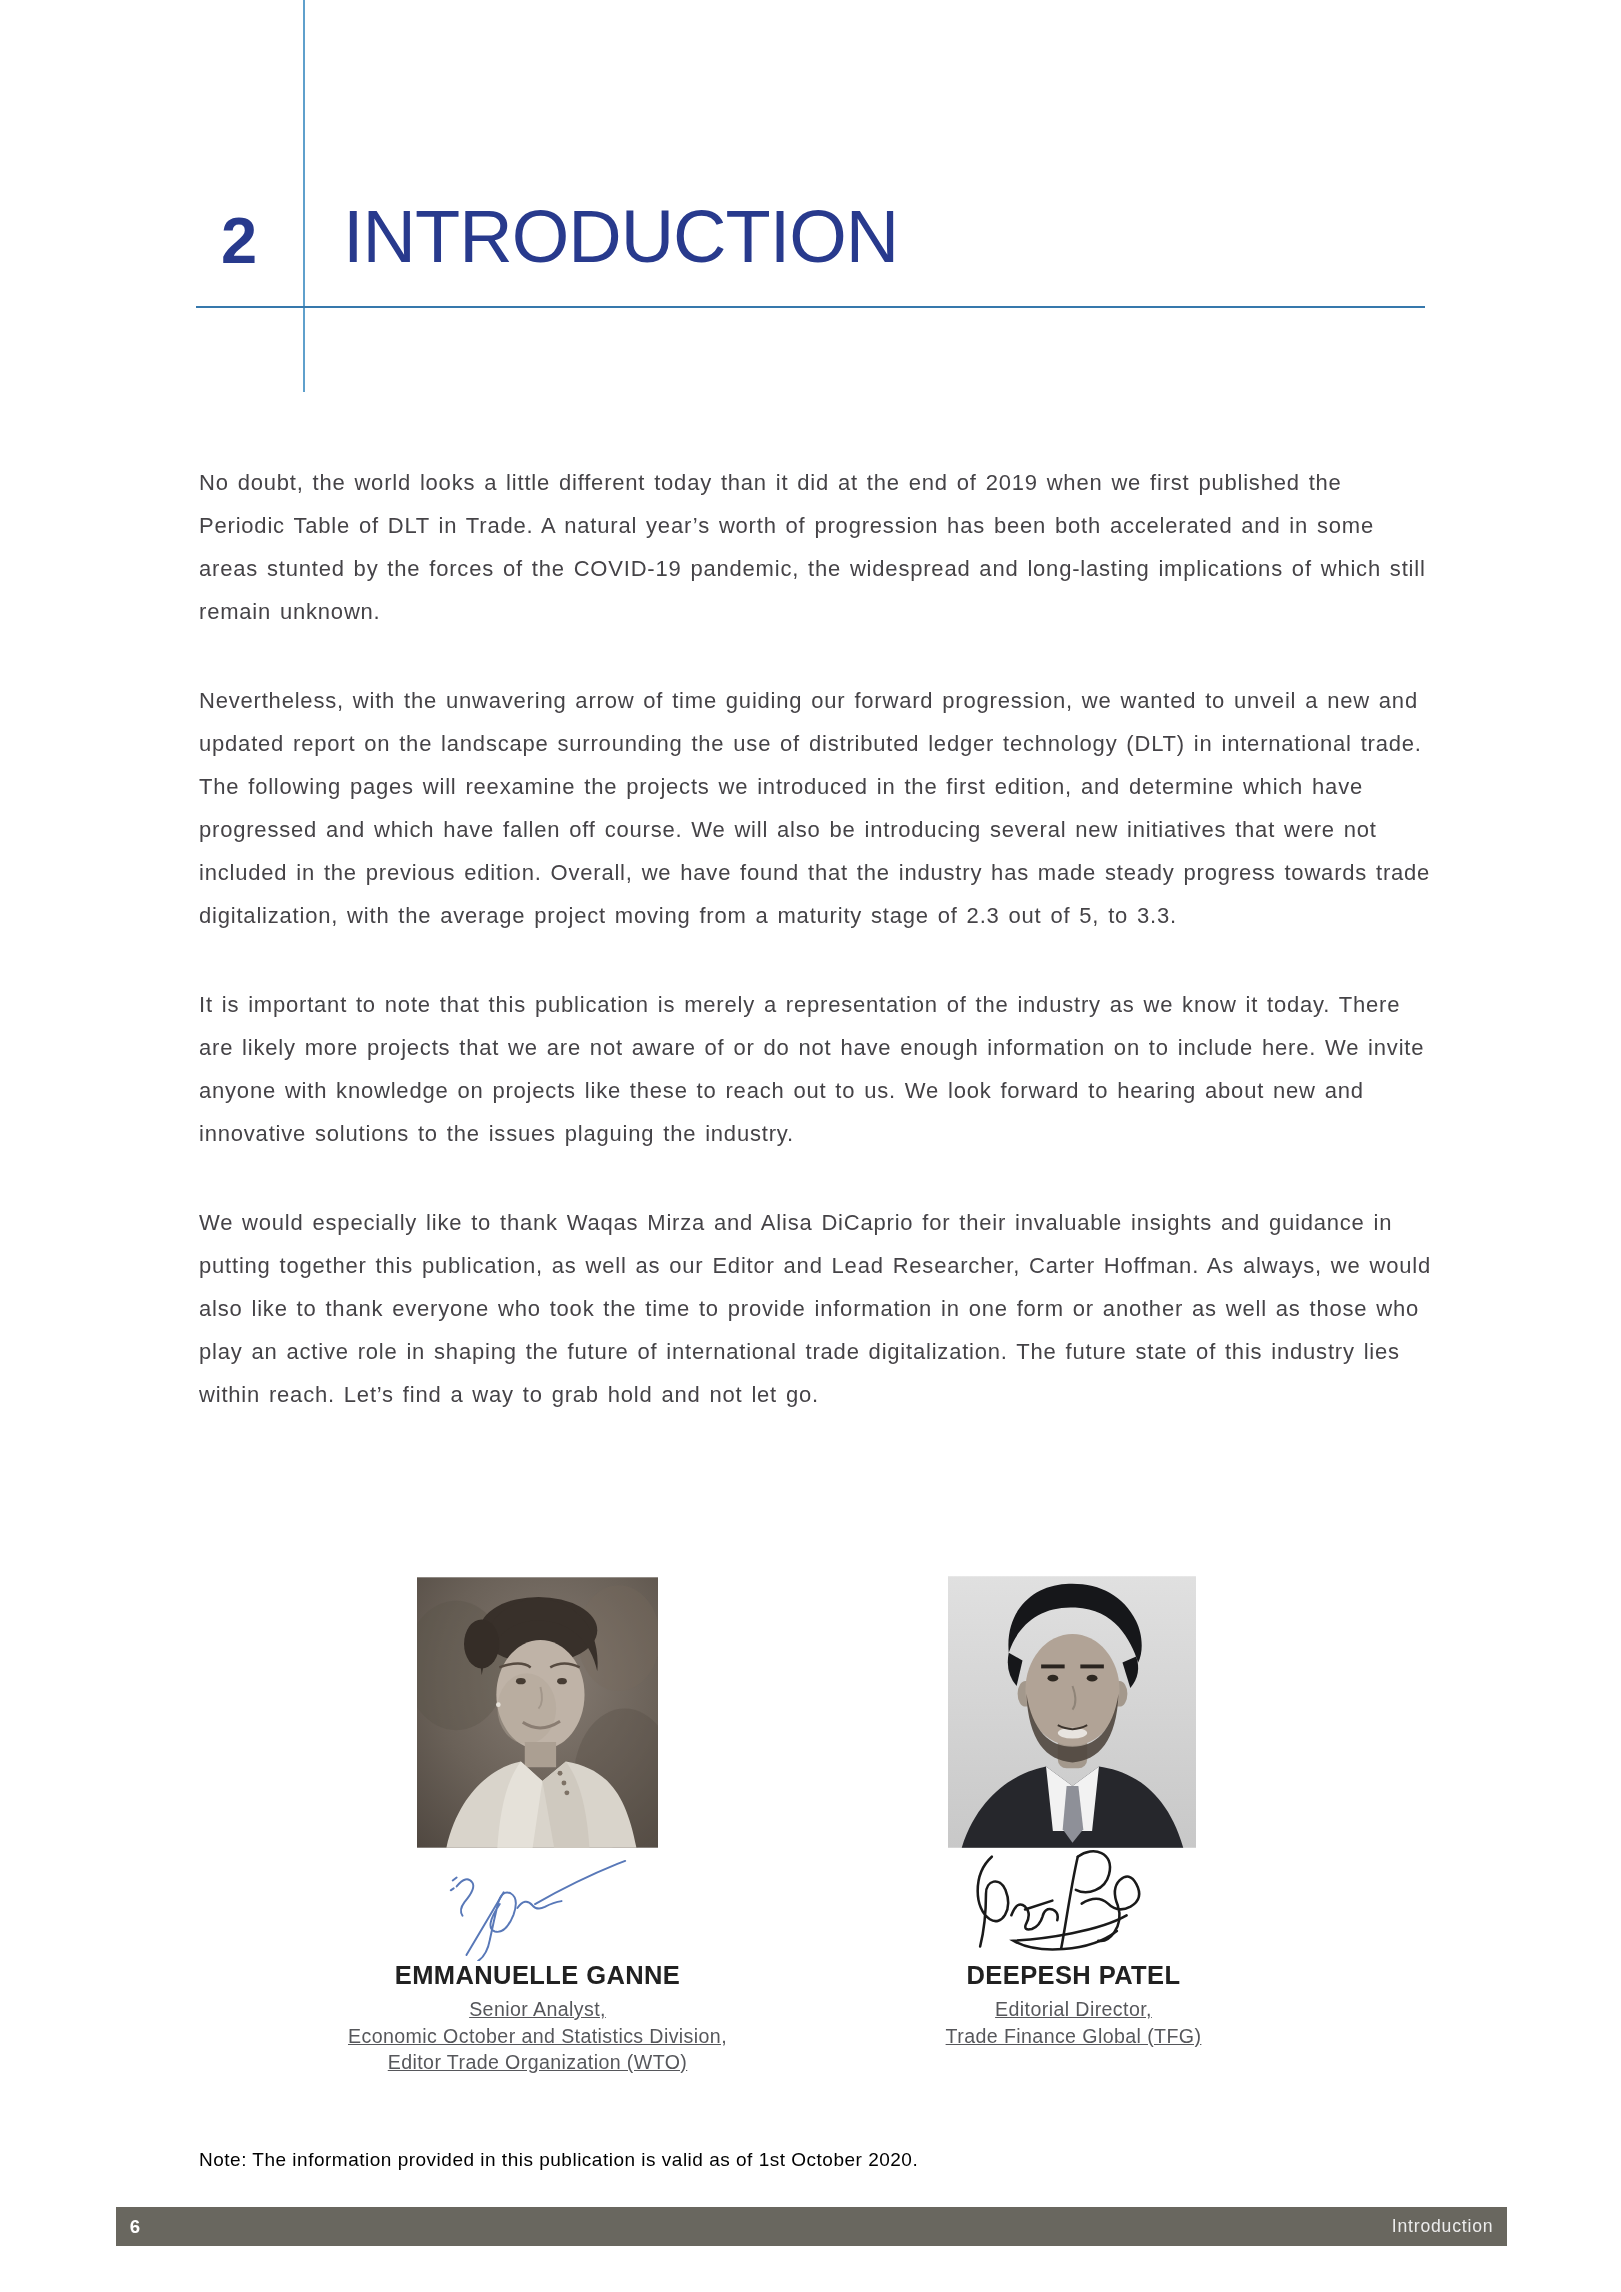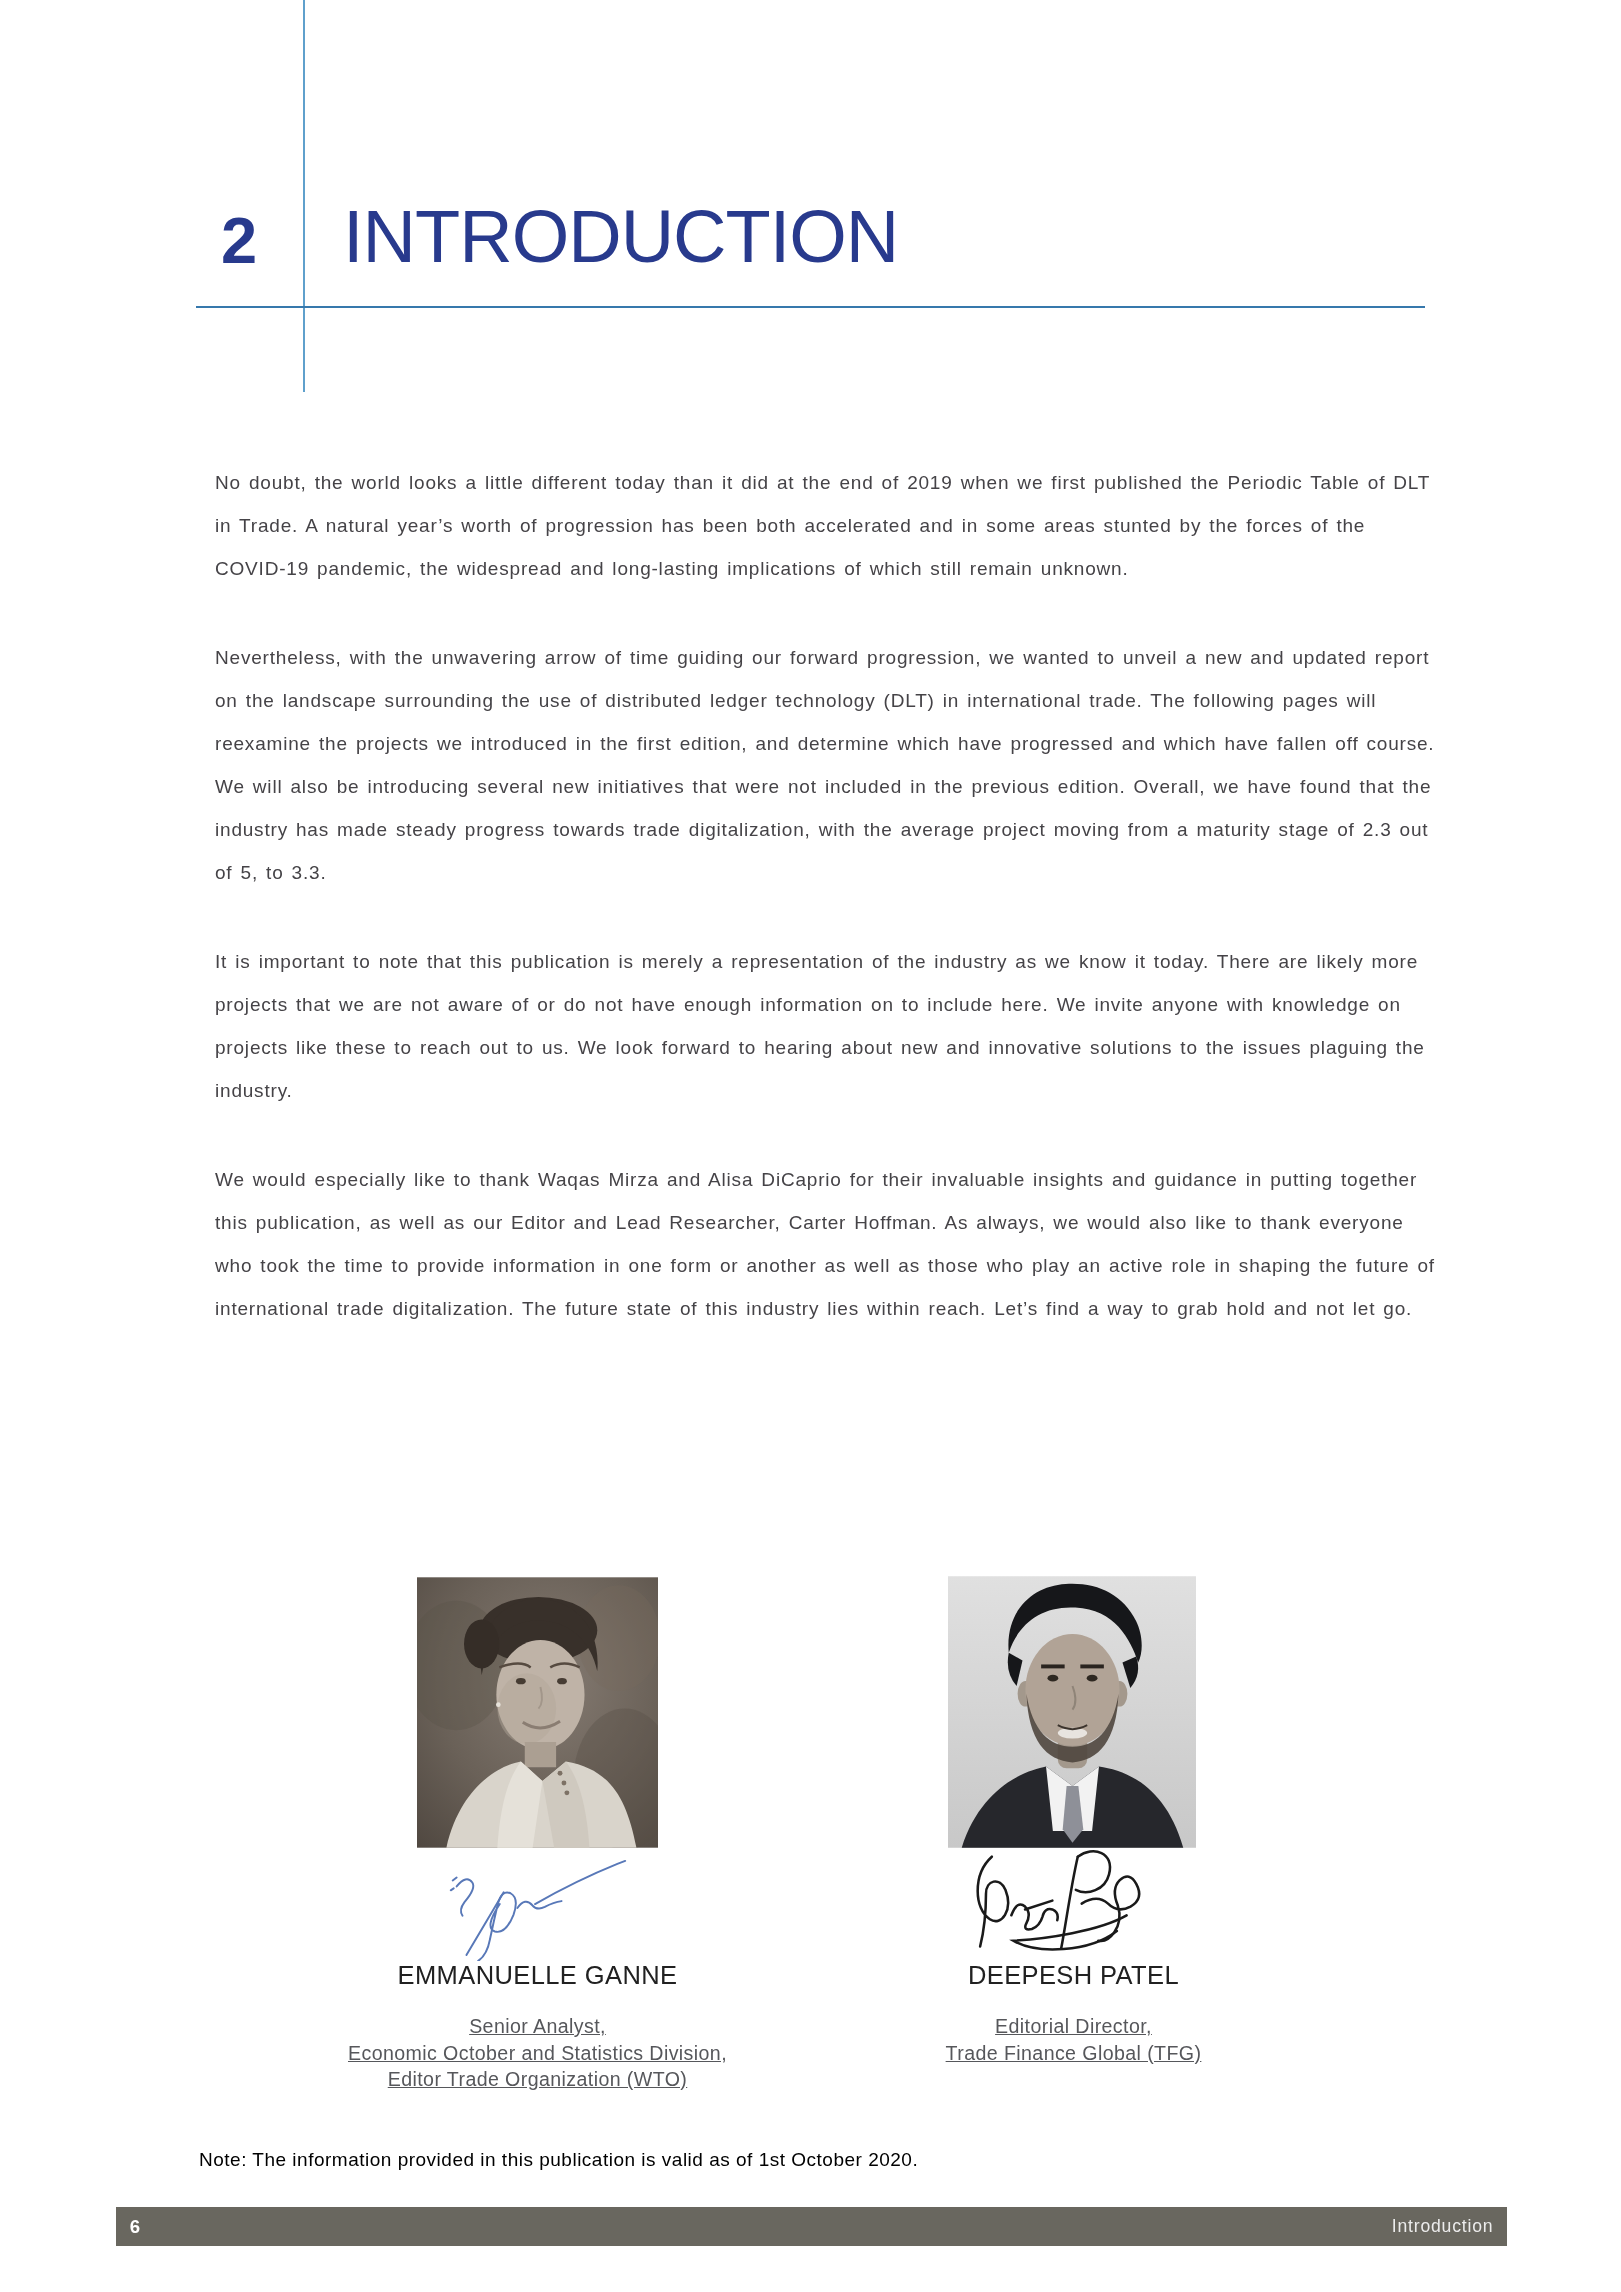--- a/index.html
+++ b/index.html
@@ -9,31 +9,31 @@
   
   .vline{position:absolute;left:303px;top:0;width:2px;height:392px;background:#5fa0cc;}
   .hrule{position:absolute;left:196px;top:306px;width:1229px;height:2px;background:#3678ac;}
   .section-num{position:absolute;left:190px;top:208px;width:98px;text-align:center;
     font-size:65px;font-weight:700;color:#283a8d;line-height:65px;}
   .section-title{position:absolute;left:343px;top:200px;font-size:74px;font-weight:400;
     color:#283a8d;letter-spacing:-1px;line-height:74px;white-space:nowrap;}
 
   
   .copy{position:absolute;left:199px;top:461px;width:1237px;color:#454347;}
-  .copy p{margin:0 0 46px 16px;font-size:19px;font-weight:300;line-height:43px;
+  .copy p{margin:0 0 46px 0;font-size:22px;font-weight:300;line-height:43px;
     letter-spacing:0.8px;word-spacing:2px;}
 
   
   .portrait{position:absolute;overflow:hidden;}
   .portrait svg{display:block;}
   .sig{position:absolute;}
 
   
   .person-block{position:absolute;width:451px;text-align:center;}
-  .person-name{font-size:25.5px;font-weight:400;color:#212121;letter-spacing:0.4px;margin-bottom:23px;}
+  .person-name{font-size:25.5px;font-weight:700;color:#212121;letter-spacing:0.4px;margin-bottom:6px;}
   .person-line{font-size:19.6px;font-weight:300;color:#56575b;line-height:26.5px;letter-spacing:0.4px;text-decoration:underline;}
 
   
   .note{position:absolute;left:199px;top:2149px;font-size:19px;font-weight:300;
     color:#000000;letter-spacing:0.5px;}
   .footer-bar{position:absolute;left:116px;top:2207px;width:1391px;height:39px;
     background:#69675f;display:flex;align-items:center;justify-content:space-between;
     padding:0 13.7px;box-sizing:border-box;}
   .footer-page{color:#ffffff;font-size:18.6px;font-weight:700;}
   .footer-label{color:#ececec;font-size:17.6px;font-weight:300;letter-spacing:0.8px;}

